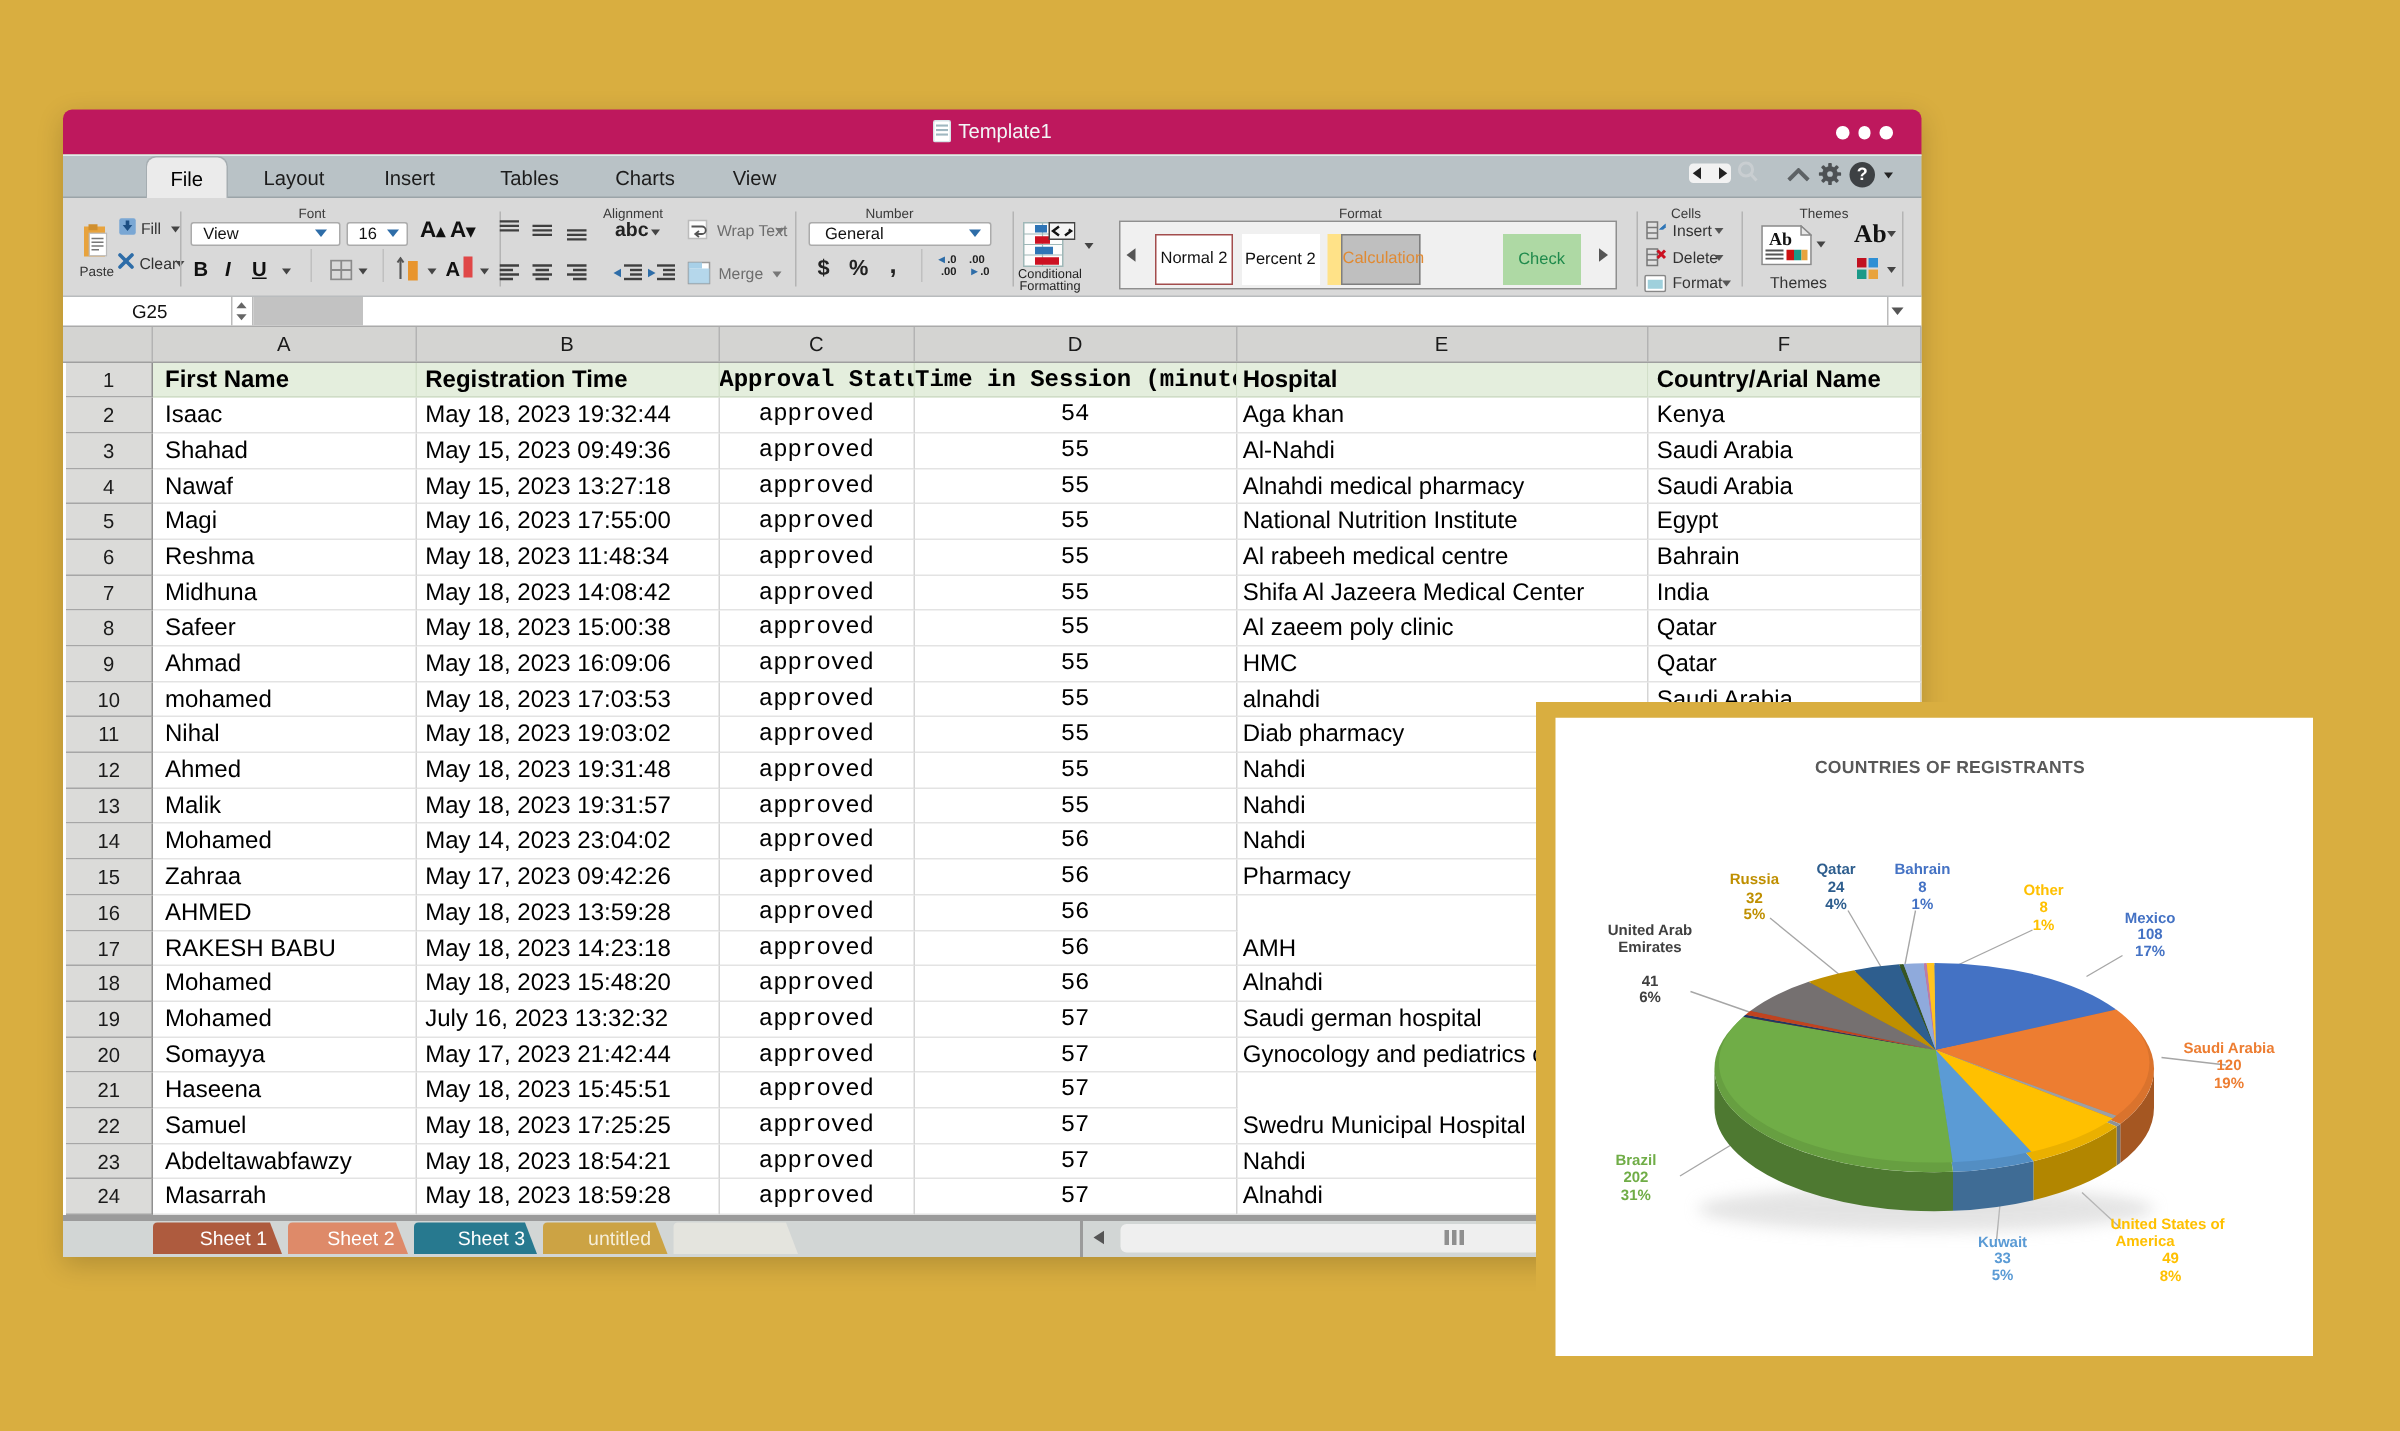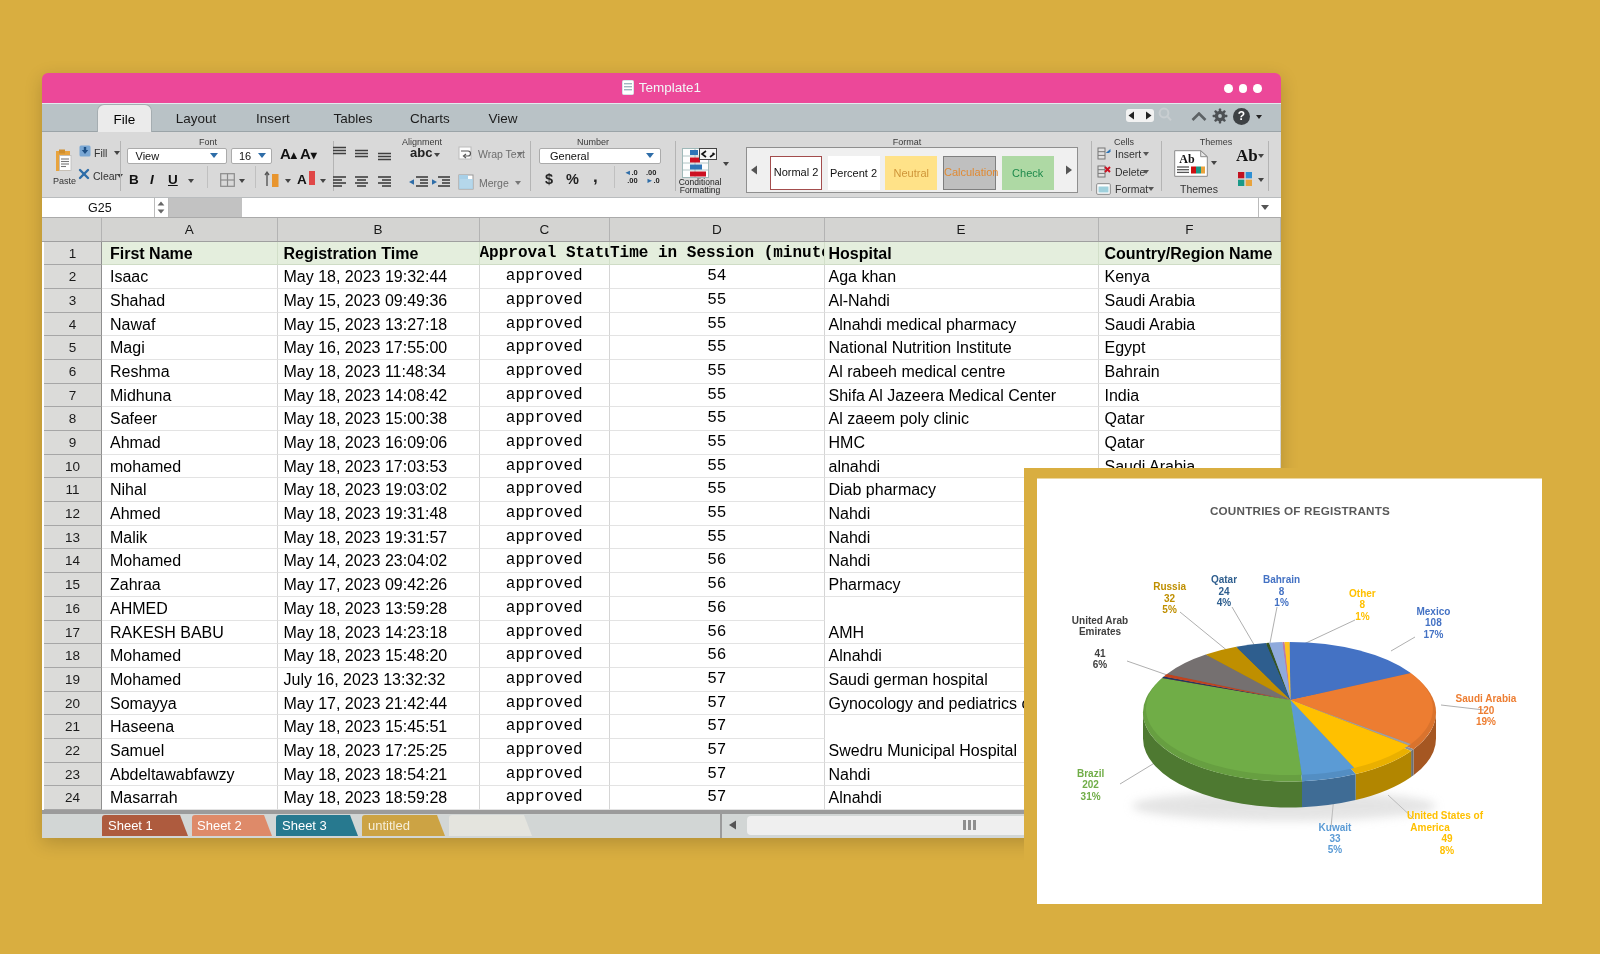--- a/index.html
+++ b/index.html
@@ -1,18 +1,18 @@
 <!DOCTYPE html>
 <html><head><meta charset="utf-8"><style>
 * { margin:0; padding:0; box-sizing:border-box; }
 html,body { width:1600px; height:954px; overflow:hidden; }
 body { background:#d9ae40; font-family:"Liberation Sans",sans-serif; position:relative; }
 #win { position:absolute; left:42px; top:73px; width:1239px; height:765px; box-shadow:0 5px 18px rgba(0,0,0,.18); border-radius:6px 6px 0 0; }
 
-#tbar { position:absolute; left:0; top:0; width:100%; height:30px; background:#ec4899; border-radius:6px 6px 0 0; }
+#tbar { position:absolute; left:0; top:0; width:100%; height:30px; background:#be185d; border-radius:6px 6px 0 0; }
 #tbar .title { position:absolute; left:0; right:0; top:7px; text-align:center; color:#f2f6f7; font-size:13.5px; }
 .dot { position:absolute; top:11px; width:8.6px; height:8.6px; border-radius:50%; background:#fff; }
 
 #tabs { position:absolute; left:0; top:30px; width:100%; height:29px; background:#b9c2c6; border-bottom:1px solid #9ba4a8; border-top:1.5px solid #e2ebee; }
 .mtab { position:absolute; top:0; height:29px; font-size:13.5px; color:#1c1c1c; text-align:center; line-height:30px; }
 #ftab { position:absolute; left:55px; top:0; width:55px; height:29px; background:#ebebeb; border:1px solid #a5adb1; border-bottom:none; border-radius:7px 7px 0 0; text-align:center; line-height:30px; font-size:13.5px; }
 
 #ribbon { position:absolute; left:0; top:59px; width:100%; height:66px; background:#d9d9d9; border-bottom:1px solid #b9bcbe; font-size:9px; color:#3a3a3a; }
 .glabel { position:absolute; top:5px; font-size:9px; color:#3a3a3a; transform:translateX(-50%); }
 .vsep { position:absolute; top:9px; height:50px; width:1px; background:#b4b4b4; }
@@ -36,21 +36,21 @@
 .ctr { text-align:center; padding-left:0;font-family:Liberation Mono, monospace; }
 .a  { left:60px;    width:175.5px; padding-left:8px; }
 .b2 { left:235.5px; width:202px; }
 .c2 { left:437.5px; width:130.5px; }
 .d2 { left:568px;   width:214.5px; }
 .e2 { left:782.5px; width:274px; padding-left:4px; }
 .f2 { left:1056.5px;width:182.5px; }
 
 #bbar { position:absolute; left:0; top:737px; width:100%; height:28px; background:#d2d6d5; }
 #bbar .divider { position:absolute; left:0; top:0; width:100%; height:3.5px; background:#9b9b9b; }
-.stab { position:absolute; top:5px; height:21px; color:#fff; font-size:13px; text-align:left; line-height:22px; }
+.stab { position:absolute; top:5px; height:21px; color:#fff; font-size:13px; text-align:right; line-height:22px; }
 
 #chart { position:absolute; left:1024px; top:468px; width:518px; height:436px; background:#d9ae40; }
 </style></head>
 <body>
 <div id="win">
 
   <div id="tbar">
     <div class="title"><svg style="vertical-align:-3px;margin-right:5px" width="12" height="15" viewBox="0 0 12 15">
           <rect x="0.5" y="0.5" width="11" height="14" rx="1" fill="#fff" stroke="#d8e4e8"></rect>
           <rect x="2" y="3" width="8" height="1.4" fill="#9fb7c0"></rect>
@@ -259,21 +259,21 @@
     <div class="cd" style="left:681px;top:30px"></div>
     <div style="position:absolute;left:630px;top:47px;width:56px;text-align:center;font-size:8.5px;line-height:7.6px;color:#222">Conditional<br>Formatting</div>
 
     <div style="position:absolute;left:703.6px;top:15.3px;width:332px;height:45.5px;background:#f0f0f0;border:1px solid #8f8f8f"></div>
     <svg class="ic" style="left:708px;top:33px" width="8" height="10" viewBox="0 0 8 10">
         <path d="M7,0.5 L1,5 L7,9.5 Z" fill="#555"></path>
       </svg>
     <div style="position:absolute;left:728px;top:23.7px;width:52px;height:34px;background:#fff;border:1.5px solid #a34d4d;font-size:11px;color:#111;text-align:center;line-height:31px">Normal 2</div>
     <div style="position:absolute;left:785.5px;top:23.7px;width:52px;height:34px;background:#fff;font-size:11px;color:#111;text-align:center;line-height:34px">Percent 2</div>
     <div style="position:absolute;left:843.3px;top:23.7px;width:52px;height:34px;background:#ffe288;font-size:11px;color:#cf9539;text-align:center;line-height:34px">Neutral</div>
-    <div style="position:absolute;left:901px;top:23.7px;width:53px;height:34px;background:#bfbfbf;border:1.5px solid #7f7f7f;font-size:11px;color:#e08a33;text-align:right;line-height:31px">Calculation</div>
+    <div style="position:absolute;left:852px;top:23.7px;width:53px;height:34px;background:#bfbfbf;border:1.5px solid #7f7f7f;font-size:11px;color:#e08a33;text-align:right;line-height:31px">Calculation</div>
     <div style="position:absolute;left:959.7px;top:23.7px;width:52px;height:34px;background:#aed9a4;font-size:11px;color:#1f8a4c;text-align:center;line-height:34px">Check</div>
     <svg class="ic" style="left:1023px;top:33px" width="8" height="10" viewBox="0 0 8 10">
         <path d="M1,0.5 L7,5 L1,9.5 Z" fill="#555"></path>
       </svg>
     <div class="glabel" style="left:865px">Format</div>
     <div class="vsep" style="left:1049px"></div>
 
     <div class="glabel" style="left:1082px">Cells</div>
     <svg class="ic" style="left:1055px;top:15px" width="14" height="13" viewBox="0 0 14 13">
         <rect x="1" y="1" width="7" height="11" fill="#e0e0e0" stroke="#777"></rect>
@@ -354,21 +354,21 @@
   </div>
 
   <div id="grid">
 <div class="tr hdr">
         <div class="rn">1</div>
         <div class="c a b">First Name</div>
         <div class="c b2 b">Registration Time</div>
         <div class="c c2 b ctr">Approval Status</div>
         <div class="c d2 b ctr">Time in Session (minutes)</div>
         <div class="c e2 b">Hospital</div>
-        <div class="c f2 b">Country/Region Name</div>
+        <div class="c f2 b">Country/Arial Name</div>
       </div>
 <div class="tr">
         <div class="rn">2</div>
         <div class="c a">Isaac</div>
         <div class="c b2">May 18, 2023 19:32:44</div>
         <div class="c c2 ctr">approved</div>
         <div class="c d2 ctr">54</div>
         <div class="c e2">Aga khan</div>
         <div class="c f2">Kenya</div>
       </div>

